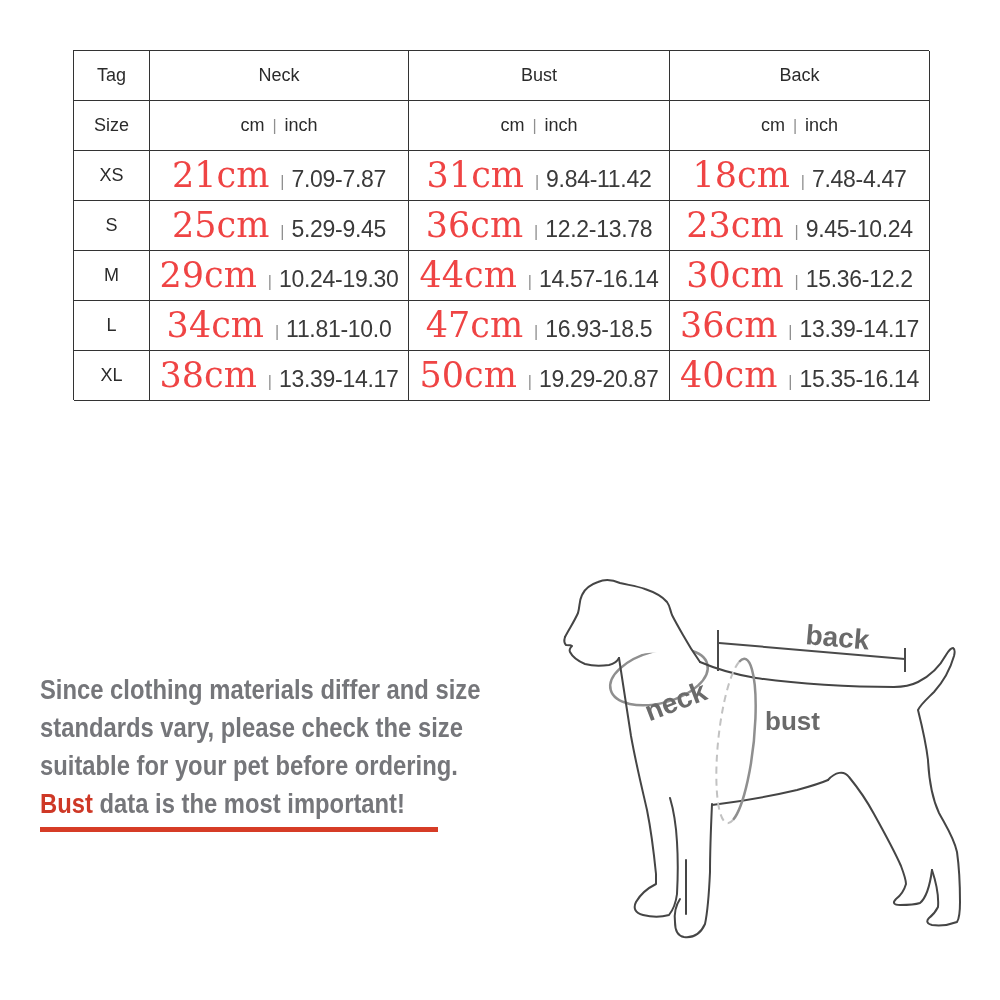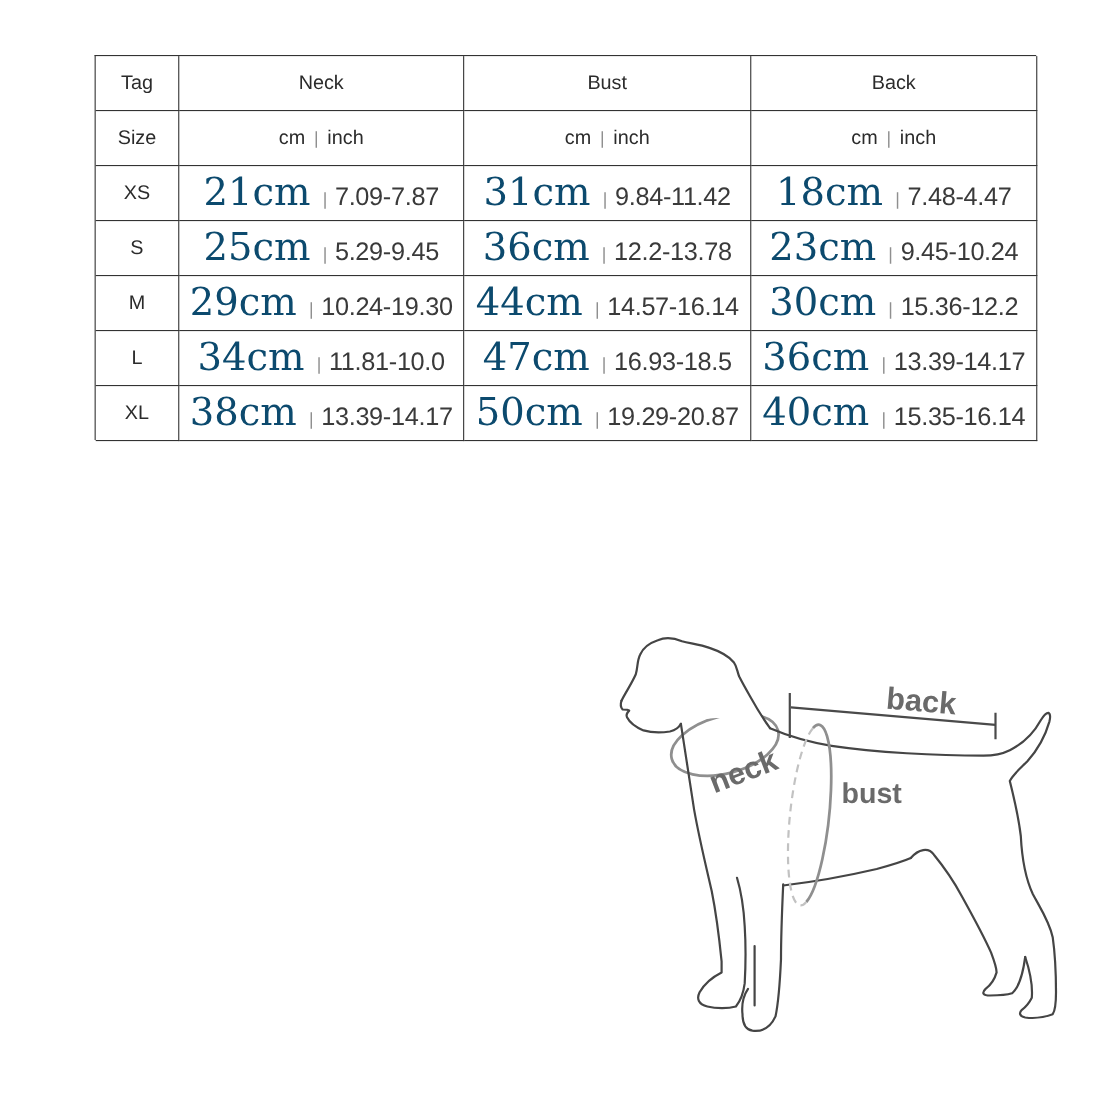--- a/index.html
+++ b/index.html
@@ -1,27 +1,27 @@
 <!DOCTYPE html>
 <html><head>
 <meta charset="utf-8">
 <style>
   html,body{margin:0;padding:0;background:#fff;}
   #stage{position:relative;width:1000px;height:1000px;background:#fff;overflow:hidden;
          font-family:"Liberation Sans",sans-serif;}
 
   
-  .size-table{position:absolute;left:86px;top:50px;width:856px;height:350px;
+  .size-table{position:absolute;left:73px;top:50px;width:856px;height:350px;
     display:grid;grid-template-columns:76px 259px 261px 260px;grid-auto-rows:50px;
     border-top:1.5px solid #333;border-left:1.5px solid #333;box-sizing:border-box;text-align:right;}
   .cell{border-right:1.5px solid #333;border-bottom:1.5px solid #333;box-sizing:border-box;
     display:flex;align-items:center;justify-content:center;color:#2b2b2b;font-size:18px;}
   .cell.val{align-items:baseline;padding-top:5px;}
   .cell.unit{align-items:baseline;padding-top:14px;}
-  .big{font-family:"DejaVu Serif","Liberation Serif",serif;font-size:35px;line-height:1.1;color:#0c4a6e;}
+  .big{font-family:"DejaVu Serif","Liberation Serif",serif;font-size:35px;line-height:1.1;color:#ef4444;}
   .pipe{font-size:16px;color:#8f8f8f;margin:0 7px 0 11px;}
   .inch{font-size:23px;color:#3a3a3a;letter-spacing:-0.3px;}
   .unit .pipe{margin:0 8px;}
 
   
   .note{position:absolute;left:40px;top:671px;width:600px;}
   .note-text{transform:scaleX(0.85);transform-origin:0 0;
     font-size:28px;font-weight:700;line-height:38px;color:#75767a;letter-spacing:0;}
   .note-red{color:#ce3826;}
   .note-underline{position:absolute;left:0;top:156px;width:398px;height:5px;background:#d63c26;}
@@ -138,20 +138,29 @@
       <span class="pipe">|</span>
       <span class="inch">19.29-20.87</span>
     </div>
     <div class="cell val">
       <span class="big">40cm</span>
       <span class="pipe">|</span>
       <span class="inch">15.35-16.14</span>
     </div>
   </div>
 
+  <div class="note">
+    <div class="note-text">
+      <div>Since clothing materials differ and size</div>
+      <div>standards vary, please check the size</div>
+      <div>suitable for your pet before ordering.</div>
+      <div><span class="note-red">Bust</span><span> data is the most important!</span></div>
+    </div>
+    <div class="note-underline"></div>
+  </div>
 
   <svg class="dog" viewBox="0 0 430 390">
 
     <ellipse cx="107" cy="119" rx="50" ry="26" transform="rotate(-15 107 119)" fill="none" stroke="#8f8f8f" stroke-width="2.5"></ellipse>
 
     <path fill="#ffffff" stroke="none" d="
       M13 79 C17 71 22 64 26 55 C28 48 27 43 30 37 C33 30 40 26 46 24
       C53 21 61 22 68 25 C76 27 85 28 93 31 C102 34 110 38 115 44
       C118 48 118 52 120 57 C123 63 127 70 131 77 C136 86 143 97 148 104
       C130 97 112 94 96 95 C84 96 74 98 67 100 C65 104 57 107 50 108

